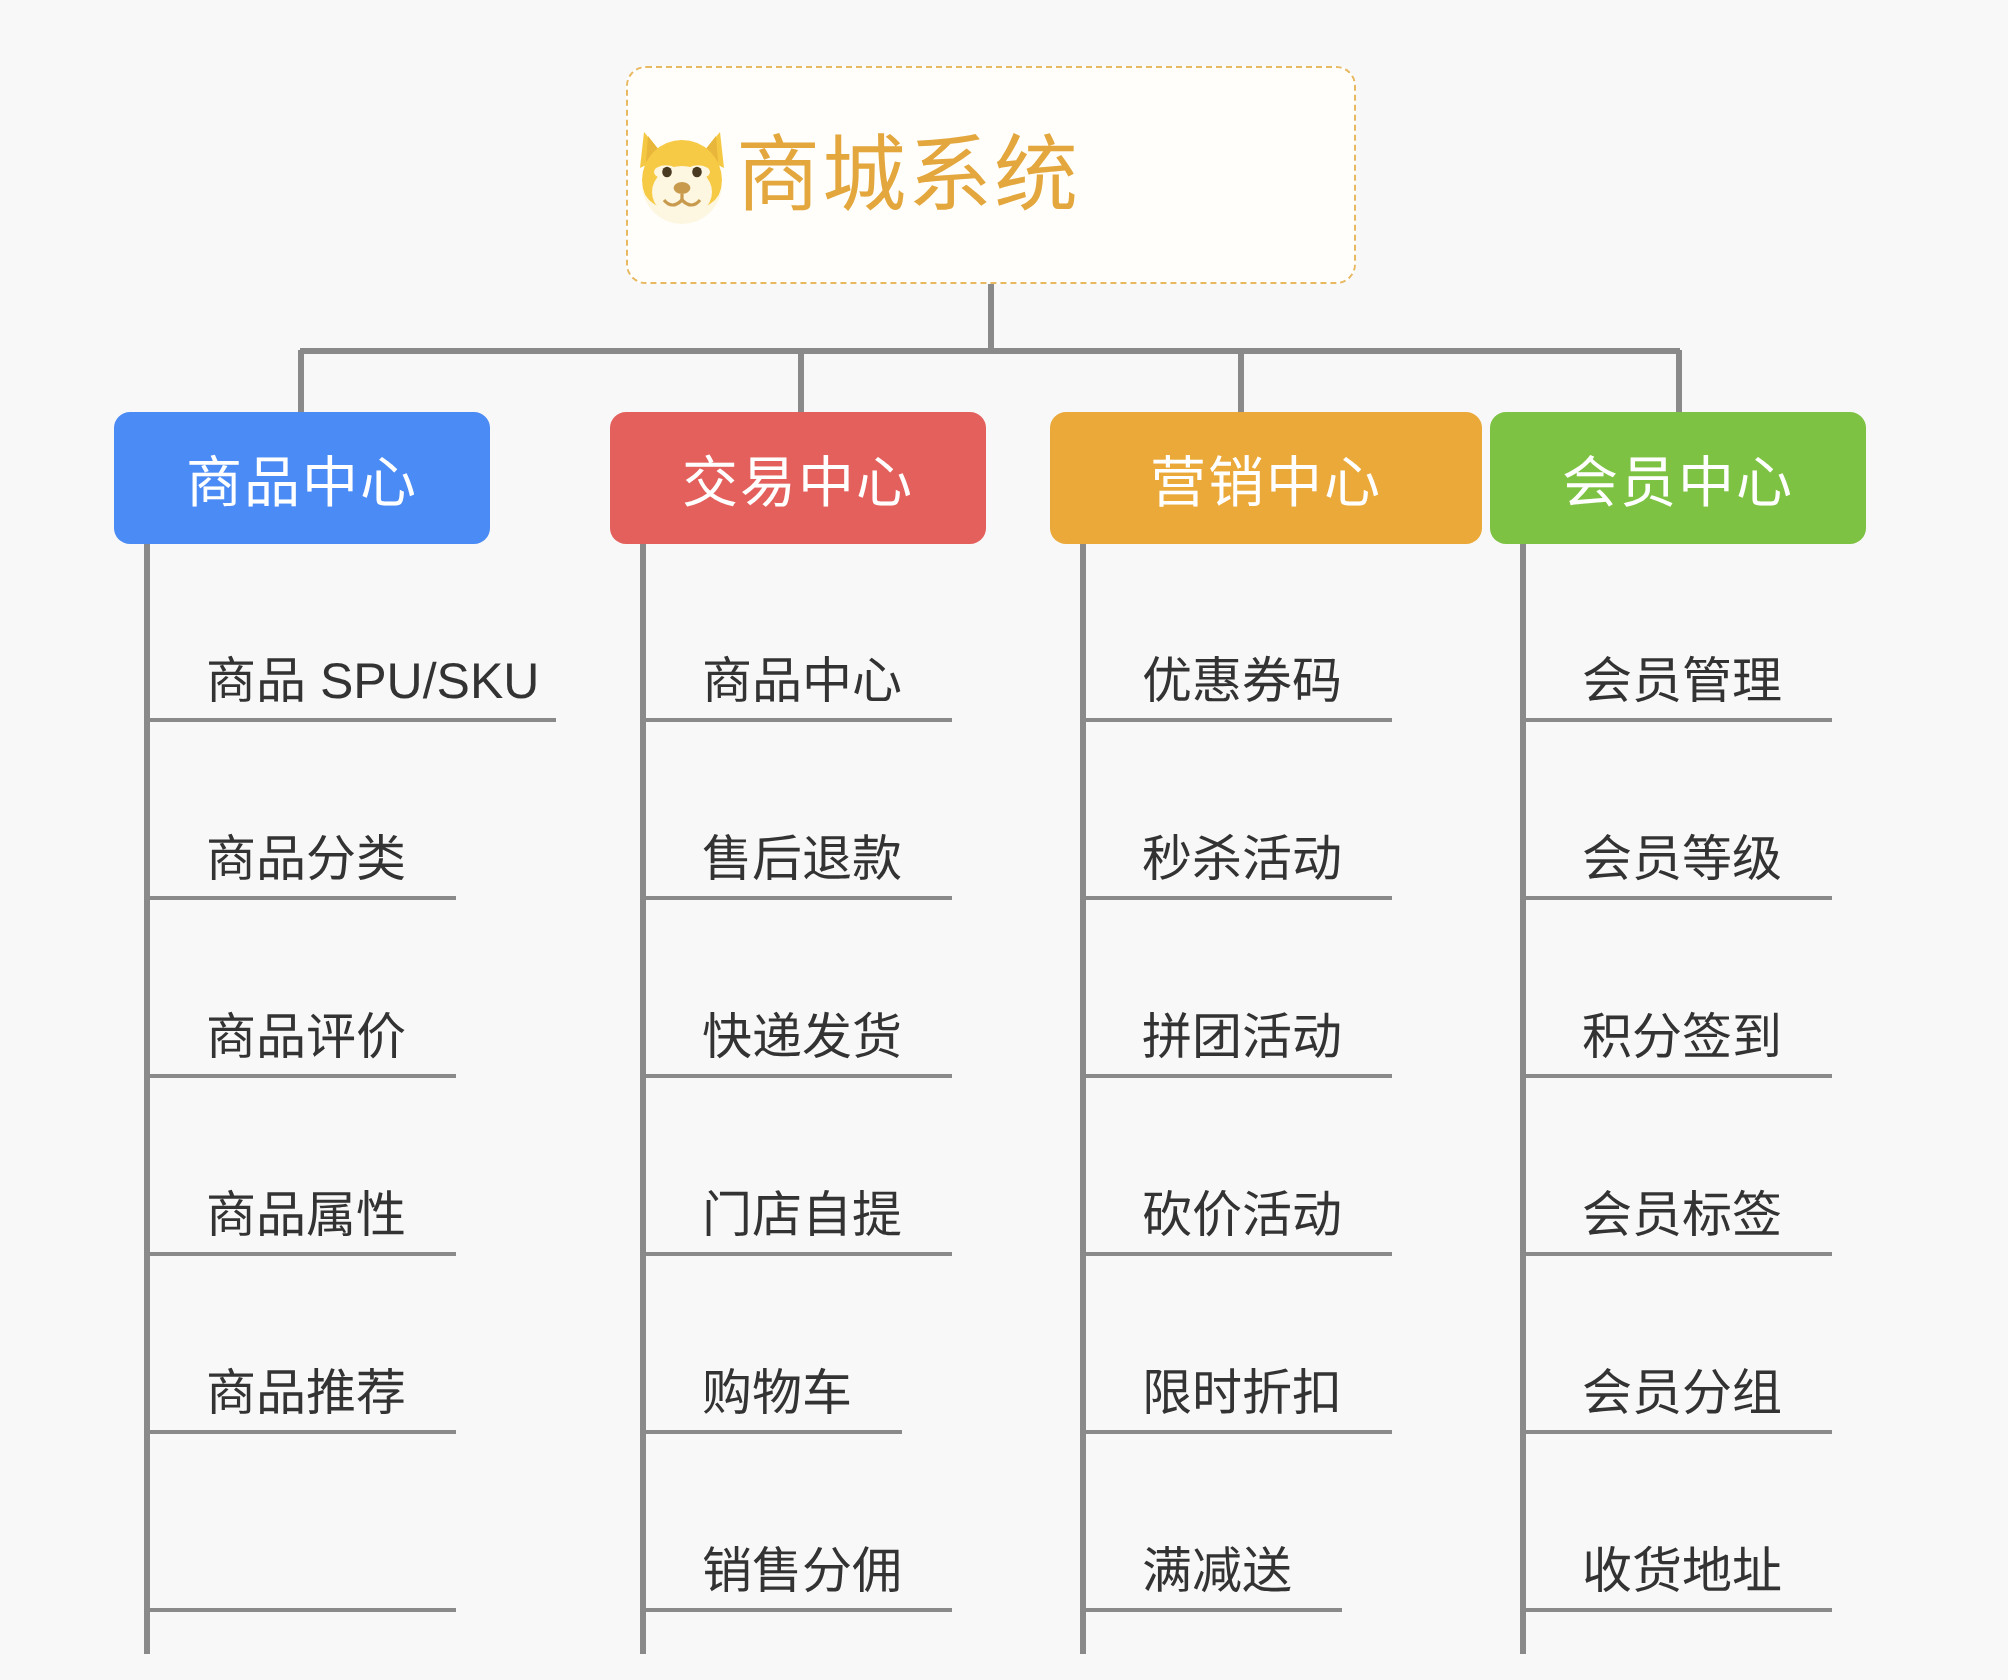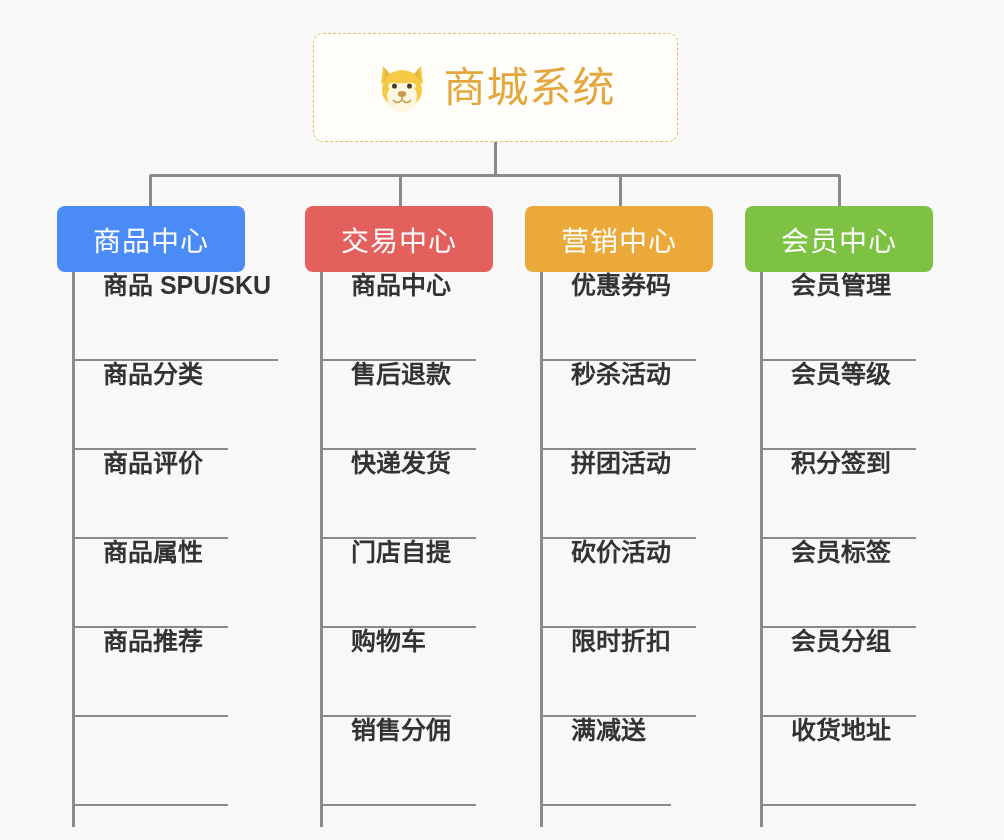--- a/index.html
+++ b/index.html
@@ -27,22 +27,20 @@
     left: 313px;
     top: 33px;
     width: 365px;
     height: 109px;
     box-sizing: border-box;
     background: #fffefb;
     border: 1px dashed #e8b961;
     border-radius: 10px;
     display: flex;
     align-items: center;
-    justify-content: center;
-    gap: 14px;
   }
   .root-emoji {
     width: 54px;
     height: 52px;
     position: relative;
     flex: 0 0 auto;
   }
   .root-title {
     font-size: 42px;
     line-height: 1;
@@ -82,43 +80,42 @@
   .leaf-list {
     position: absolute;
     top: 66px;
     left: 16px;
     width: 100%;
   }
   .leaf-item {
     position: relative;
     height: 89px;
     display: flex;
-    align-items: flex-start;
-    font-weight: bold;
+    align-items: flex-end;
   }
   .leaf-underline {
     position: absolute;
     left: 0;
     bottom: 0;
     height: 2px;
     background: #8a8a8a;
   }
   .leaf-label {
     position: relative;
     font-size: 25px;
     line-height: 1.05;
     color: #333333;
     white-space: nowrap;
     padding: 0 16px 7px 30px;
   }
 
   
   .branch-0 { left: 57px;  width: 188px; border-radius: 18px; }
   .branch-1 { left: 305px; width: 188px; }
-  .branch-2 { left: 525px; width: 188px; border-radius: 25px; }
+  .branch-2 { left: 525px; width: 216px; border-radius: 25px; }
   .branch-3 { left: 745px; width: 188px; }
 </style>
 </head>
 <body style="background: rgb(248, 248, 248);">
 
 <div id="mindmap">
 
   <svg class="connectors" viewBox="0 0 1004 840" width="1004" height="840" aria-hidden="true">
     <g stroke="#8a8a8a" stroke-width="3" fill="none" shape-rendering="crispEdges">
 

